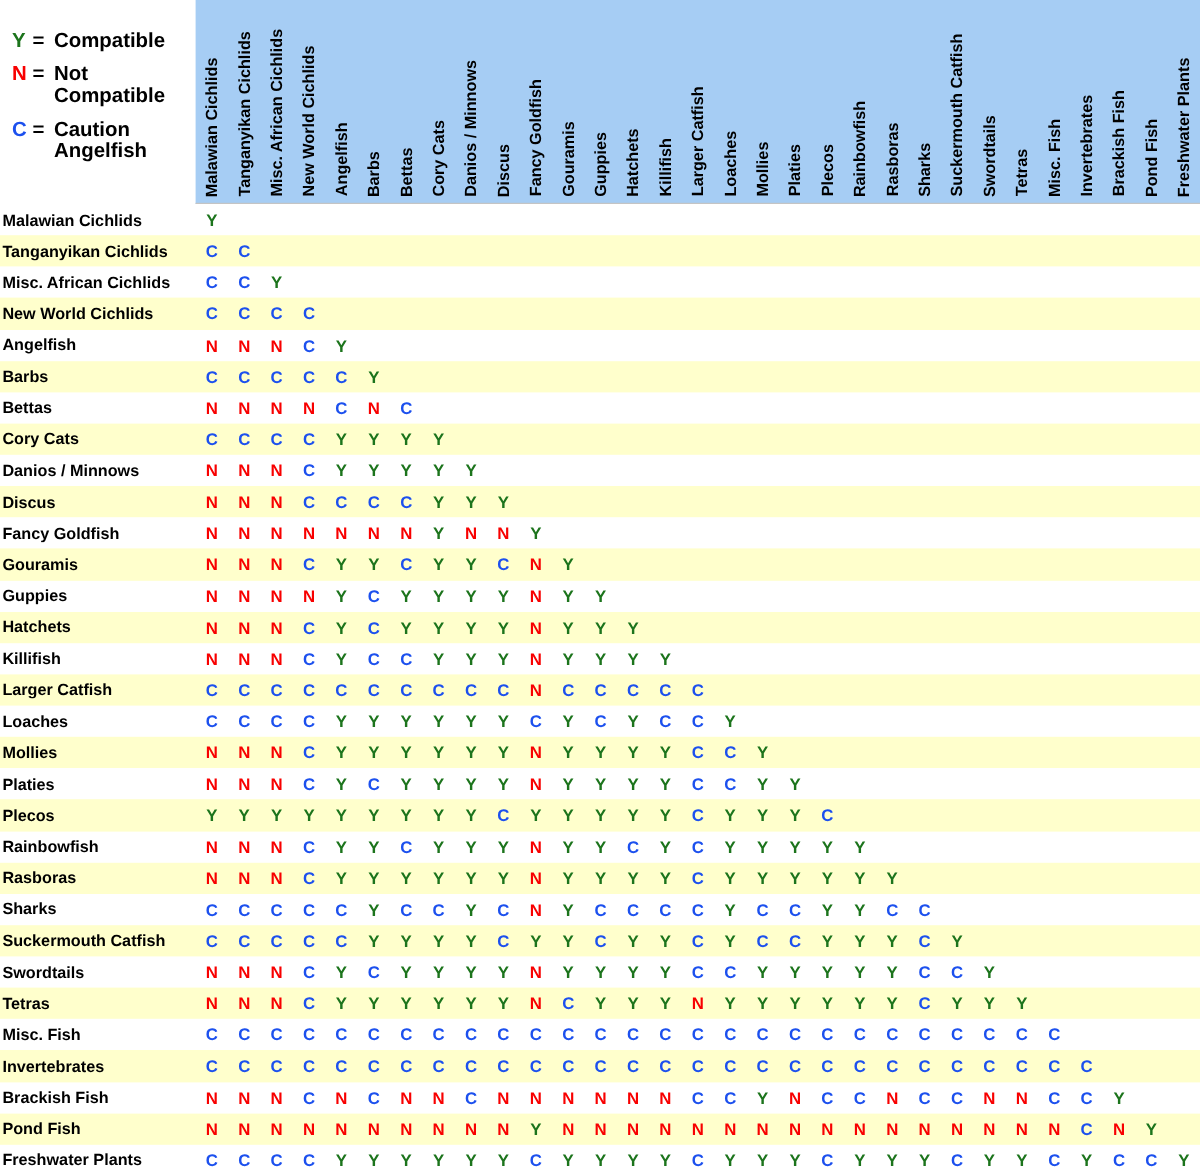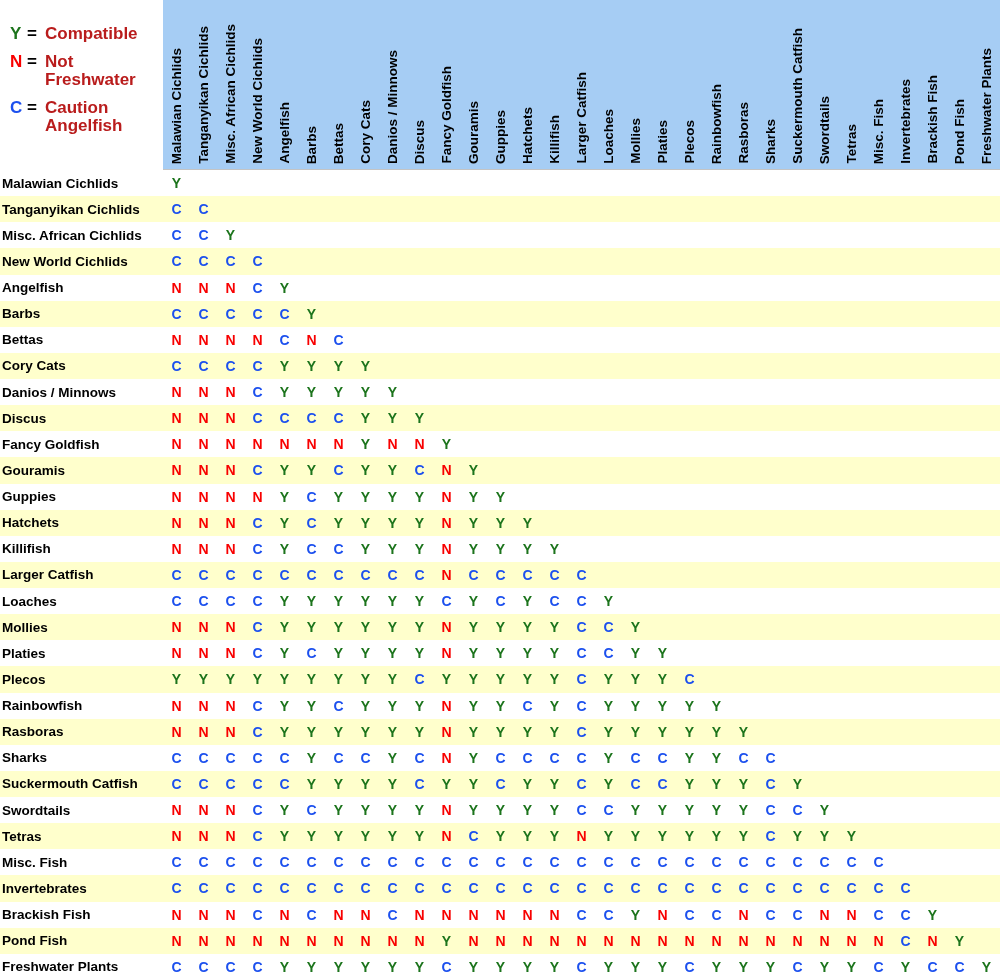--- a/index.html
+++ b/index.html
@@ -8,21 +8,21 @@
     font-family:"Liberation Sans", sans-serif; font-weight:bold; overflow:hidden;
   }
   
   .legend { position:absolute; top:25px; left:10px; }
   .legend-item { display:flex; font-size:17px; line-height:18px; color:#000; margin-bottom:10px; }
   .legend-sym { width:17px; }
   .sym-Y { color:var(--green,#1C741C); }
   .sym-N { color:var(--red,#F80000); }
   .sym-C { color:var(--blue,#1C50EE); }
   .legend-eq { width:18px; color:#000; }
-  .legend-lab { white-space:pre-line; color:#b91c1c; }
+  .legend-lab { white-space:pre-line; color:#000000; }
   
   .colheaders {
     position:absolute; left:163px; top:0; width:837px; height:170px;
     background:var(--headerbg,#A6CDF4); display:flex;
     border-bottom:1px solid #C4C4C4; box-sizing:border-box;
   }
   .colheader {
     width:27px; height:100%; display:flex; align-items:flex-end; justify-content:center;
     padding-bottom:5px; box-sizing:border-box; overflow:hidden;
   }
@@ -51,21 +51,21 @@
   <div class="legend">
     <div class="legend-item">
       <span class="legend-sym sym-Y">Y</span>
       <span class="legend-eq">=</span>
       <span class="legend-lab">Compatible</span>
     </div>
     <div class="legend-item">
       <span class="legend-sym sym-N">N</span>
       <span class="legend-eq">=</span>
       <span class="legend-lab">Not
-Freshwater</span>
+Compatible</span>
     </div>
     <div class="legend-item">
       <span class="legend-sym sym-C">C</span>
       <span class="legend-eq">=</span>
       <span class="legend-lab">Caution
 Angelfish</span>
     </div>
   </div>
 
   <div class="colheaders" id="colheaders">

